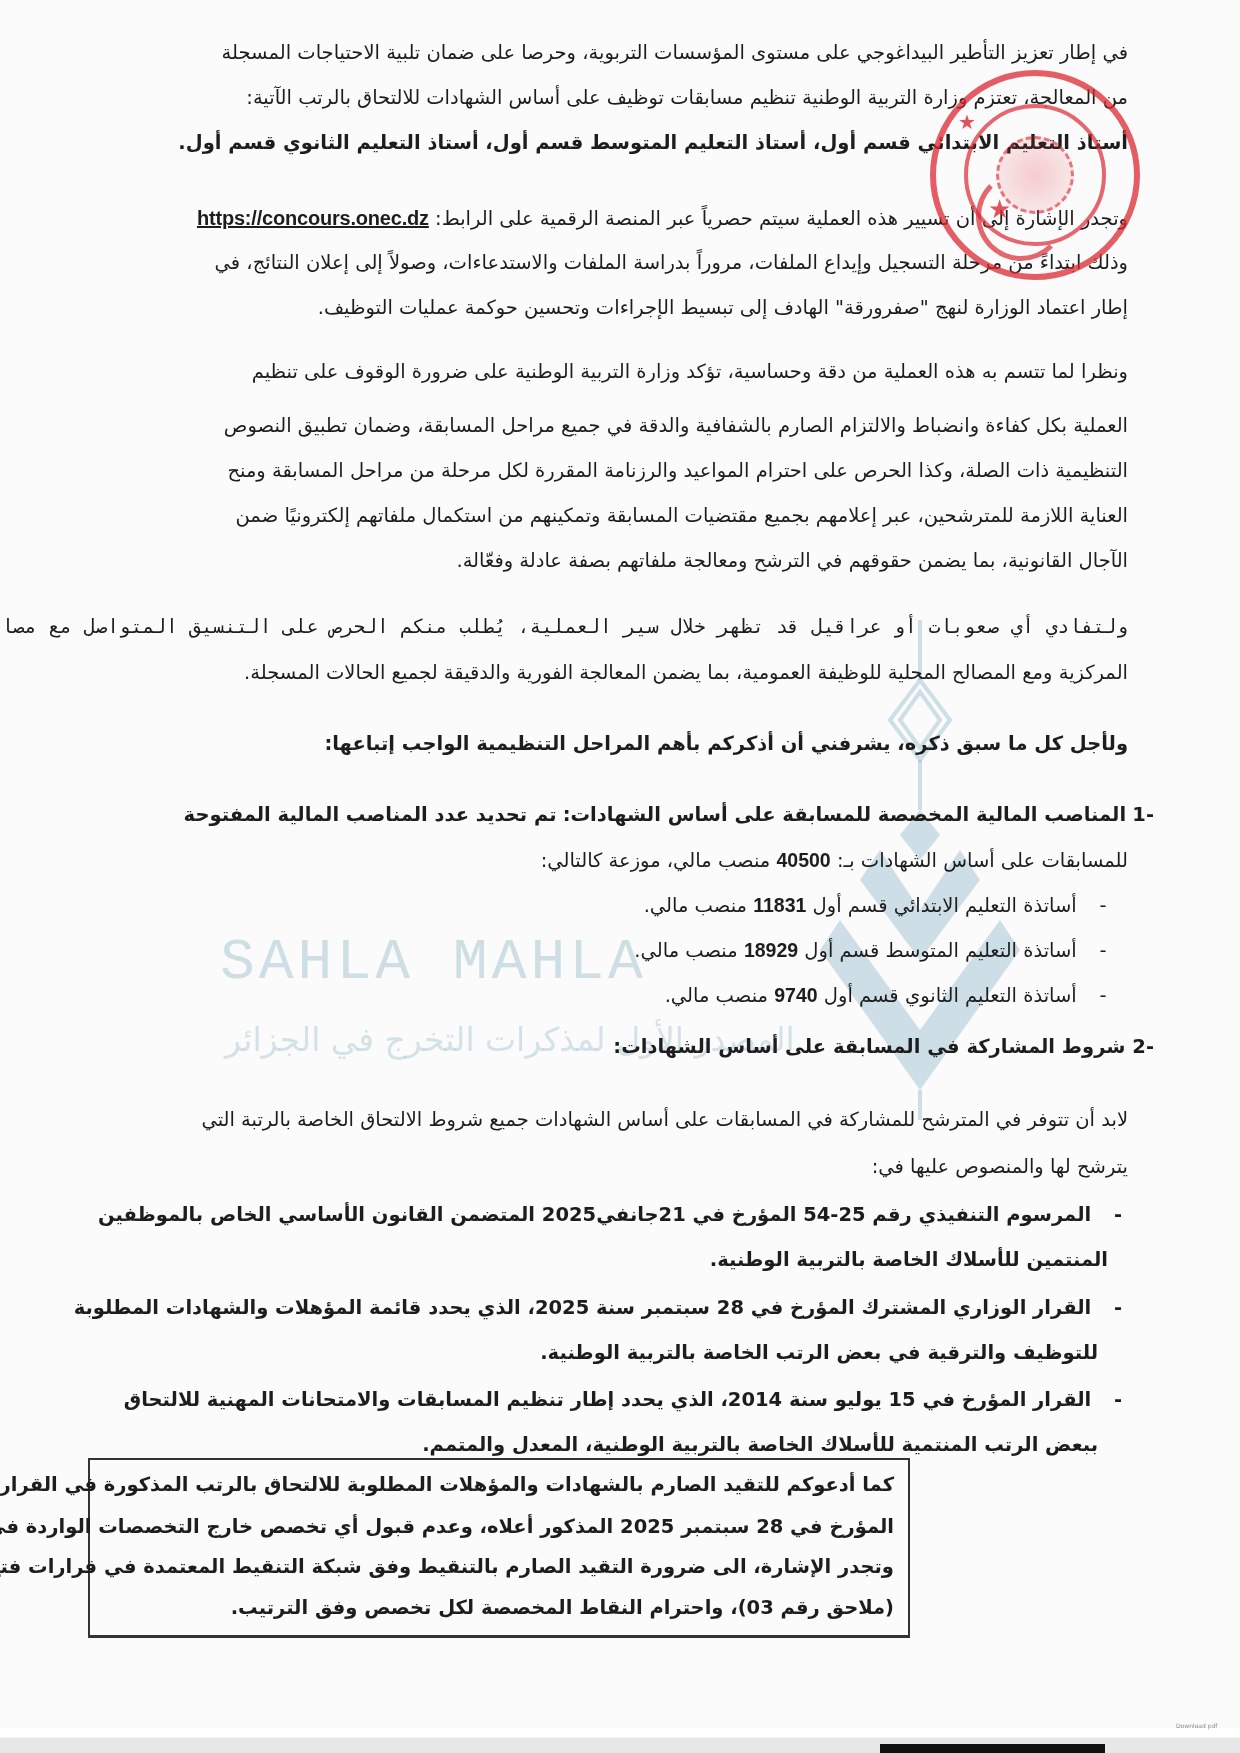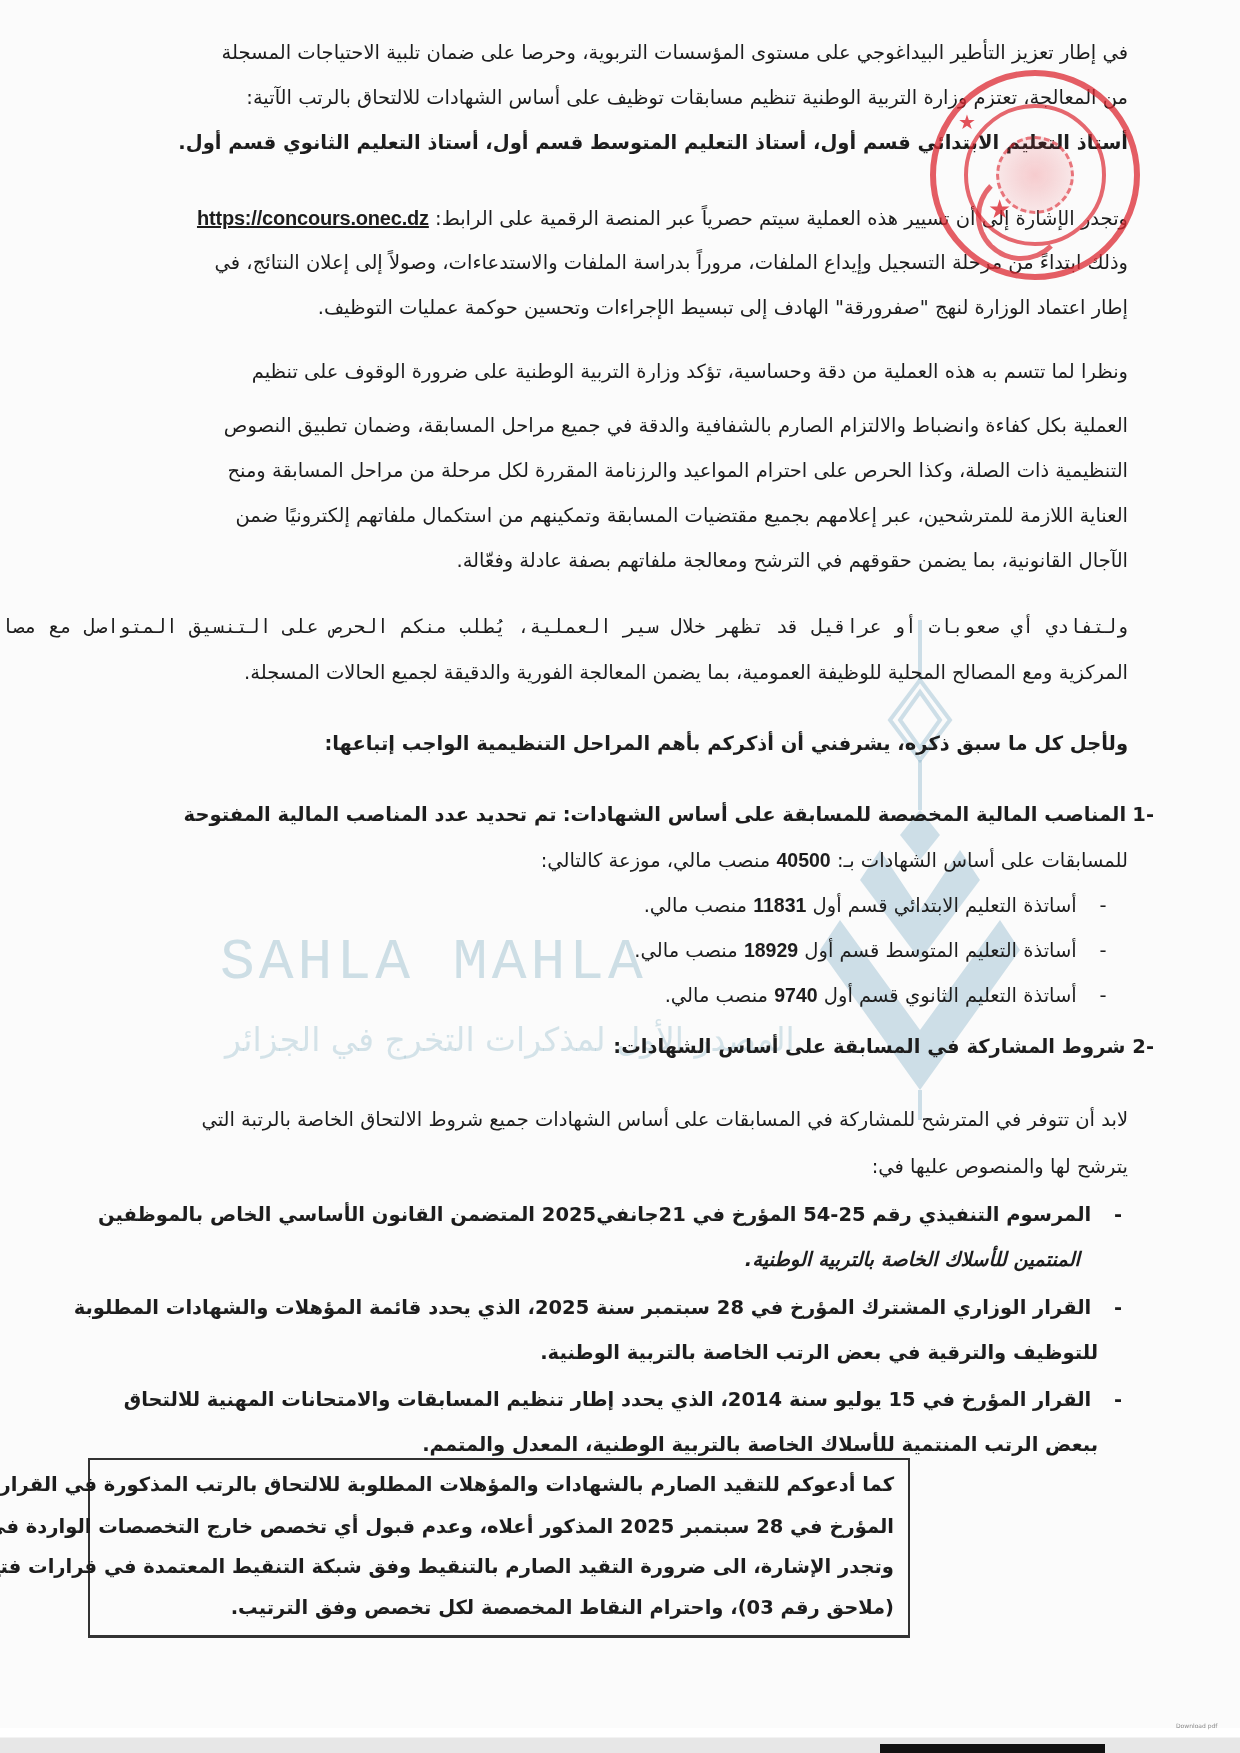--- a/index.html
+++ b/index.html
@@ -275,21 +275,21 @@
       <span>-2</span>
       <span>شروط المشاركة في المسابقة على أساس الشهادات:</span>
     </div>
     <div class="line" style="top:1105px;text-align:right;">لابد أن تتوفر في المترشح للمشاركة في المسابقات على أساس الشهادات جميع شروط الالتحاق الخاصة بالرتبة التي</div>
     <div class="line" style="top:1152px;">يترشح لها والمنصوص عليها في:</div>
 
     <div class="line bold" style="top:1200px; right:-10px;">
       <span class="bullet">-</span>
       <span>المرسوم التنفيذي رقم 25-54 المؤرخ في 21جانفي2025 المتضمن القانون الأساسي الخاص بالموظفين</span>
     </div>
-    <div class="line bold" style="top:1245px; right:48px;font-style:italic;">المنتمين للأسلاك الخاصة بالتربية الوطنية.</div>
+    <div class="line bold" style="top:1245px; right:20px;">المنتمين للأسلاك الخاصة بالتربية الوطنية.</div>
 
     <div class="line bold" style="top:1293px; right:-10px;">
       <span class="bullet">-</span>
       <span>القرار الوزاري المشترك المؤرخ في 28 سبتمبر سنة 2025، الذي يحدد قائمة المؤهلات والشهادات المطلوبة</span>
     </div>
     <div class="line bold" style="top:1338px; right:30px;">للتوظيف والترقية في بعض الرتب الخاصة بالتربية الوطنية.</div>
 
     <div class="line bold" style="top:1385px; right:-10px;">
       <span class="bullet">-</span>
       <span>القرار المؤرخ في 15 يوليو سنة 2014، الذي يحدد إطار تنظيم المسابقات والامتحانات المهنية للالتحاق</span>

